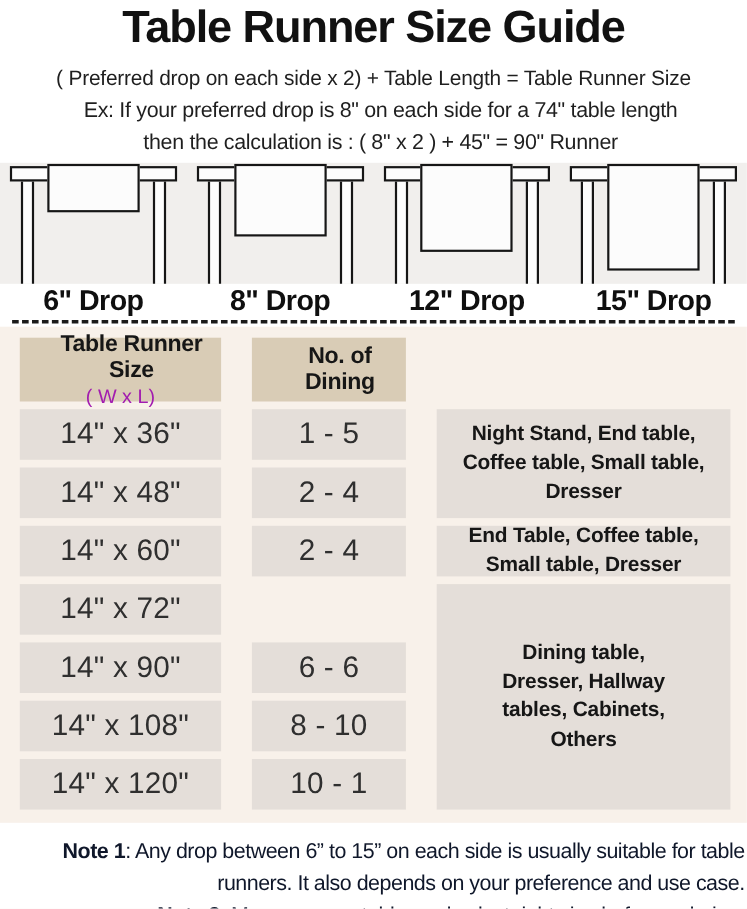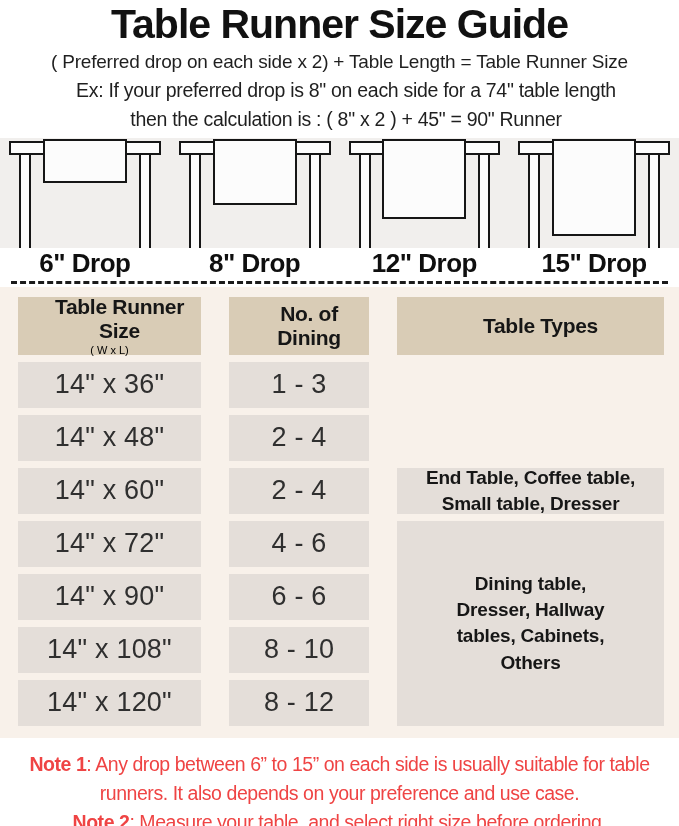--- a/index.html
+++ b/index.html
@@ -10,21 +10,21 @@
     color:#1a1a1a;
   }
   .page { width:679px; height:826px; display:flex; flex-direction:column; }
 
   
   .hero { text-align:center; padding-top:2px; }
   .hero h1 {
     font-size:41px; font-weight:700; letter-spacing:-1px;
     line-height:1.12; color:#111;
   }
-  .formula { font-size:19px; margin-top:3px; color:#1f1f1f; letter-spacing:-0.2px; }
+  .formula { font-size:19px; margin-top:13px; color:#1f1f1f; letter-spacing:-0.2px; }
   .example { font-size:19.5px; margin-top:6px; color:#1f1f1f; letter-spacing:-0.3px;padding-left:13px; }
 
   
   .figures {
     margin-top:7px; height:110px; background:#f1efed;
     display:flex;
   }
   .fig { position:relative; width:169.75px; height:110px; overflow:hidden; }
   .leg {
     position:absolute; top:15px; width:12px; height:130px;
@@ -58,28 +58,28 @@
     grid-template-rows:58px repeat(7, 46px);
     gap:7px 28px;
     padding:10px 14px 12px 18px;
   }
   .cell {
     background:#e4ded9; display:flex; flex-direction:column;
     align-items:center; justify-content:center; text-align:center;
   }
   .cell.head { background:#d9ccb6; }
   .head-main { font-size:21px; font-weight:700; color:#161616; letter-spacing:-0.3px;margin-left:20px; }
-  .head-sub  { font-size:11px; font-weight:400; color:#000000; margin-top:1px; }
+  .head-sub  { font-size:18px; font-weight:400; color:#a21caf; margin-top:1px; }
   .val { font-size:27px; font-weight:400; color:#2f2f2f; letter-spacing:0.2px; }
   .types-text { font-size:19px; font-weight:700; color:#161616; line-height:1.38; letter-spacing:-0.2px; }
   .tw-1 { max-width:225px; } .tw-2 { max-width:245px; } .tw-3 { max-width:180px; }
 
   
   .notes { text-align:center; padding:12px 2px 0 2px; }
-  .notes p { font-size:19.5px; line-height:1.5; color:#ef4444; letter-spacing:-0.45px; }
+  .notes p { font-size:19.5px; line-height:1.5; color:#0f172a; letter-spacing:-0.45px;text-align:right; }
   .notes b { font-weight:700; }
 </style>
 </head>
 <body>
 
 <div class="page">
 
   <header class="hero">
     <h1>Table Runner Size Guide</h1>
     <p class="formula">( Preferred drop on each side x 2) + Table Length = Table Runner Size</p>
@@ -125,23 +125,20 @@
 
   <section class="size-table">
 
     <div class="cell head" style="grid-area:1/1">
       <div class="head-main">Table Runner Size</div>
       <div class="head-sub">( W x L)</div>
     </div>
     <div class="cell head" style="grid-area:1/2">
       <div class="head-main">No. of Dining</div>
     </div>
-    <div class="cell head" style="grid-area:1/3">
-      <div class="head-main">Table Types</div>
-    </div>
 
     <div class="cell" style="grid-area:2/1">
         <span class="val">14" x 36"</span>
       </div>
     <div class="cell" style="grid-area:3/1">
         <span class="val">14" x 48"</span>
       </div>
     <div class="cell" style="grid-area:4/1">
         <span class="val">14" x 60"</span>
       </div>
@@ -152,41 +149,41 @@
         <span class="val">14" x 90"</span>
       </div>
     <div class="cell" style="grid-area:7/1">
         <span class="val">14" x 108"</span>
       </div>
     <div class="cell" style="grid-area:8/1">
         <span class="val">14" x 120"</span>
       </div>
 
     <div class="cell" style="grid-area:2/2">
-        <span class="val">1 - 3</span>
+        <span class="val">1 - 5</span>
       </div>
     <div class="cell" style="grid-area:3/2">
         <span class="val">2 - 4</span>
       </div>
     <div class="cell" style="grid-area:4/2">
         <span class="val">2 - 4</span>
-      </div>
-    <div class="cell" style="grid-area:5/2">
-        <span class="val">4 - 6</span>
       </div>
     <div class="cell" style="grid-area:6/2">
         <span class="val">6 - 6</span>
       </div>
     <div class="cell" style="grid-area:7/2">
         <span class="val">8 - 10</span>
       </div>
     <div class="cell" style="grid-area:8/2">
-        <span class="val">8 - 12</span>
+        <span class="val">10 - 1</span>
       </div>
 
+    <div class="cell" style="grid-row:2 / span 2; grid-column:3">
+      <span class="types-text tw-1">Night Stand, End table, Coffee table, Small table, Dresser</span>
+    </div>
     <div class="cell" style="grid-row:5 / span 4; grid-column:3">
       <span class="types-text tw-3">Dining table, Dresser, Hallway tables, Cabinets, Others</span>
     </div>
     <div class="cell" style="grid-row:4; grid-column:3">
       <span class="types-text tw-2">End Table, Coffee table, Small table, Dresser</span>
     </div>
   </section>
 
   <footer class="notes">
     <p><b>Note 1</b><span>: Any drop between 6” to 15” on each side is usually suitable for table runners. It also depends on your preference and use case.</span></p>

